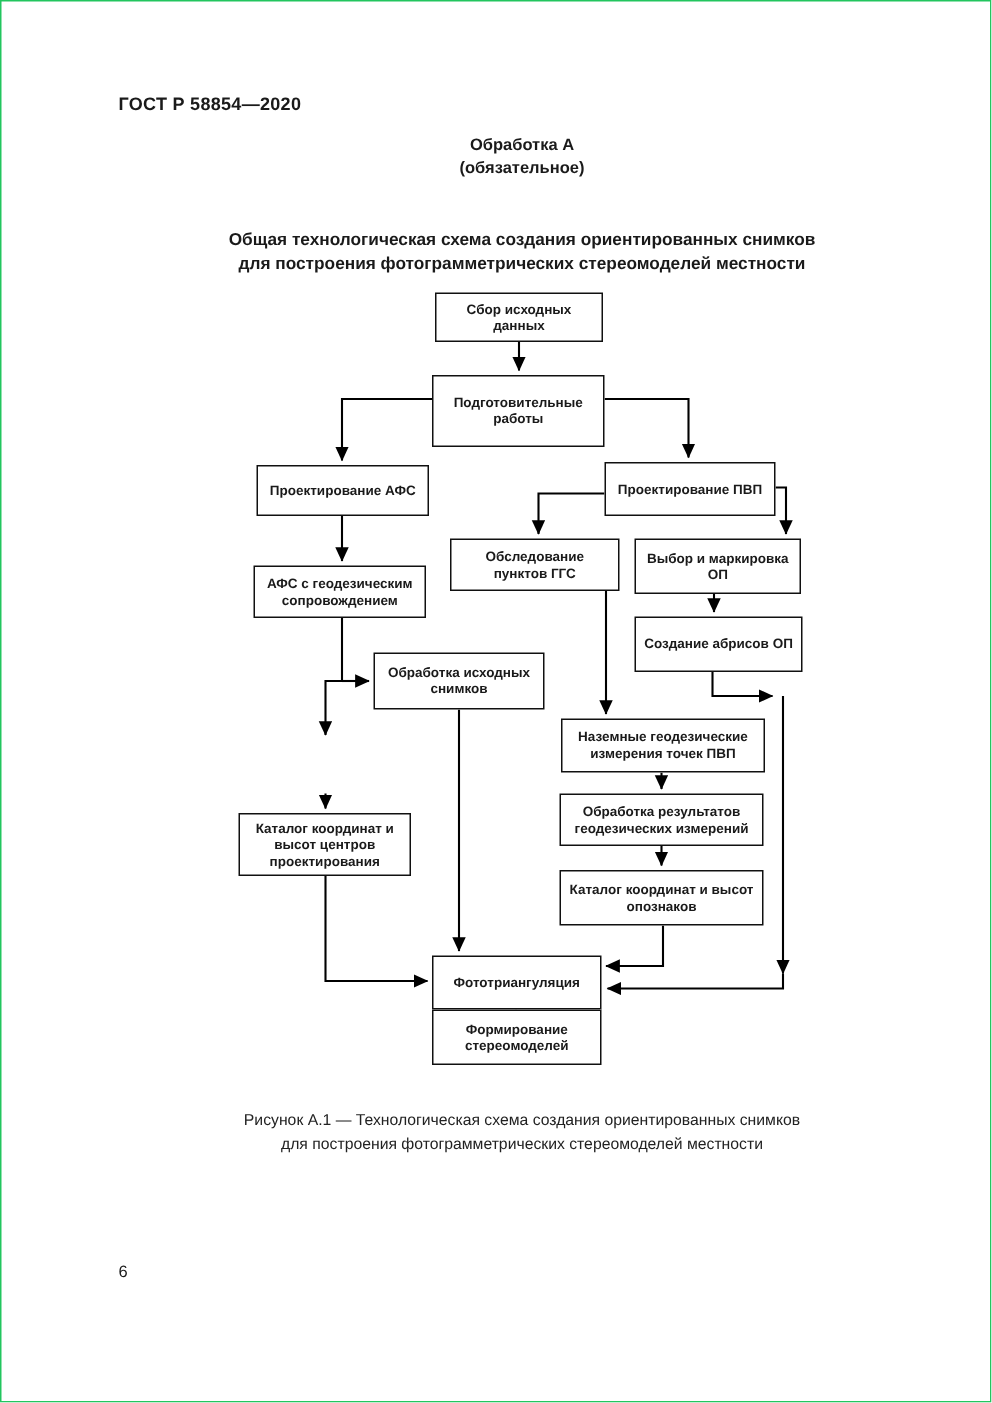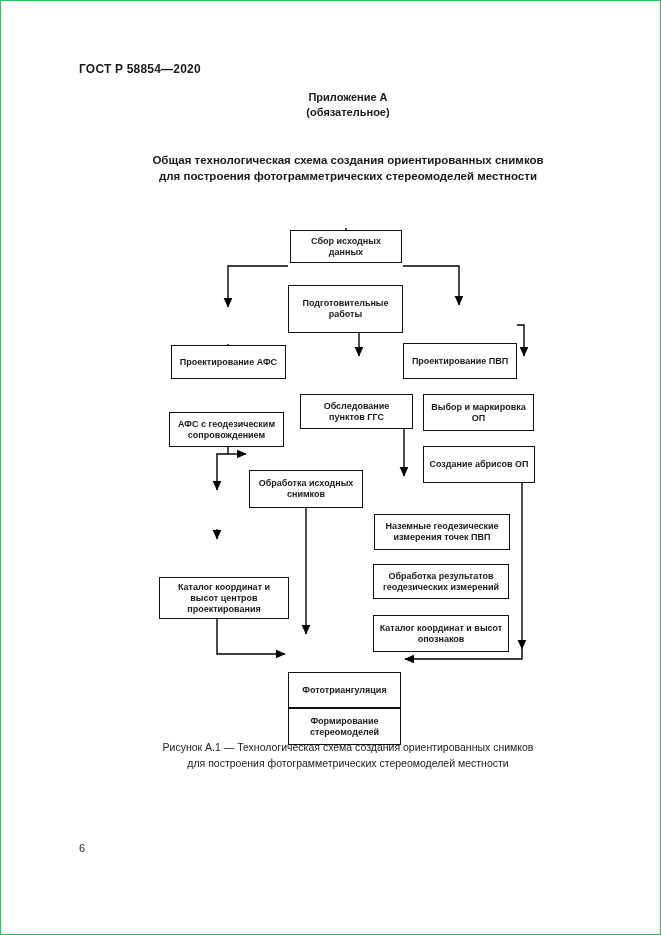--- a/index.html
+++ b/index.html
@@ -21,32 +21,31 @@
   .connectors { position:absolute; left:0; top:0; }
   .connectors line, .connectors polyline {
     stroke:#000; stroke-width:1.4; fill:none;
   }
   .node {
     position:absolute; box-sizing:border-box;
     border:1.4px solid #101010; background:#fff;
     display:flex; align-items:center; justify-content:center;
     text-align:center; font-size:9px; font-weight:bold; line-height:11px;
     padding:2px 4px;
-    margin-top:35px;
   }
 </style>
 </head>
 <body>
 
 <div class="page">
 
   <div class="doc-ref">ГОСТ Р 58854—2020</div>
 
   <div class="centered annex">
-    <div>Приложение А</div>
+    <div>Обработка А</div>
     <div>(обязательное)</div>
   </div>
 
   <div class="centered fig-title">
     <div>Общая технологическая схема создания ориентированных снимков</div>
     <div>для построения фотограмметрических стереомоделей местности</div>
   </div>
 
   <svg class="connectors" width="661" height="935">
     <defs>
@@ -112,21 +111,21 @@
 
   <div class="node" style="left:422px; top:410px; width:112px; height:37px">Создание абрисов ОП</div>
 
   <div class="node" style="left:248px; top:434px; width:114px; height:38px">Обработка исходных снимков</div>
 
   <div class="node" style="left:373px; top:478px; width:136px; height:36px">Наземные геодезические измерения точек ПВП</div>
 
 
   <div class="node" style="left:372px; top:528px; width:136px; height:35px">Обработка результатов геодезических измерений</div>
 
-  <div class="node" style="left:158px; top:541px; width:130px; height:42px">Каталог координат и высот центров проектирования</div>
+  <div class="node" style="left:158px; top:541px; width:115px; height:42px">Каталог координат и высот центров проектирования</div>
 
   <div class="node" style="left:372px; top:579px; width:136px; height:37px">Каталог координат и высот опознаков</div>
 
   <div class="node" style="left:287px; top:636px; width:113px; height:36px">Фототриангуляция</div>
 
   <div class="node" style="left:287px; top:672px; width:113px; height:37px">Формирование стереомоделей</div>
 
   <div class="centered fig-caption">
     <div>Рисунок А.1 — Технологическая схема создания ориентированных снимков</div>
     <div>для построения фотограмметрических стереомоделей местности</div>

